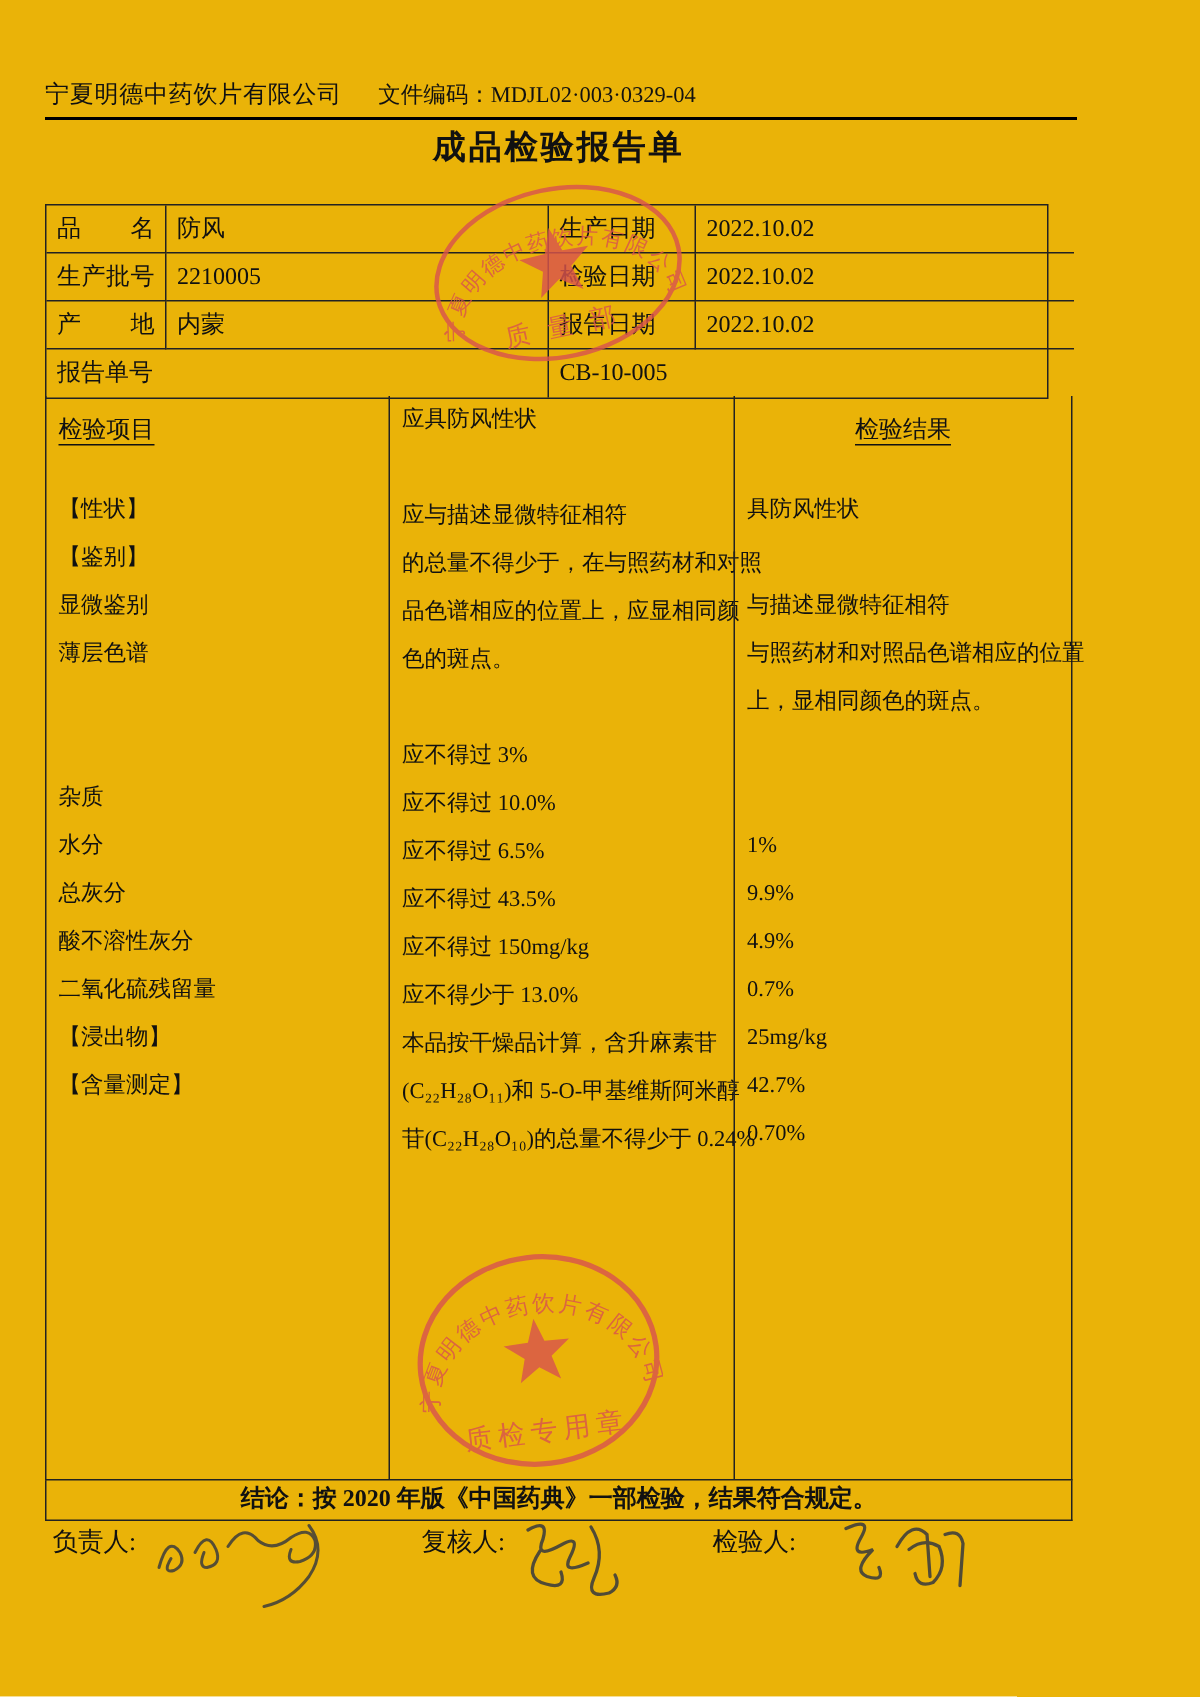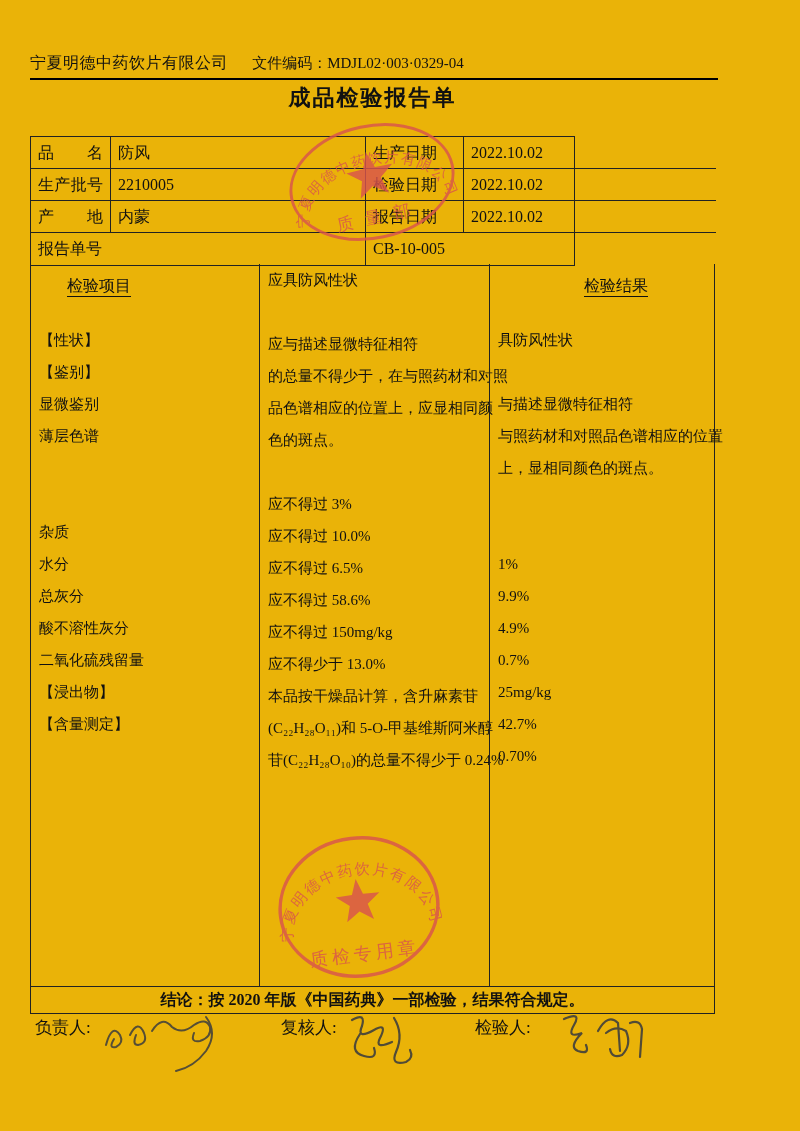--- a/index.html
+++ b/index.html
@@ -9,42 +9,42 @@
     color:#111;overflow:hidden;
   }
   
   .company{position:absolute;left:30px;top:53px;font-size:16px;letter-spacing:.5px;}
   .doccode{position:absolute;left:14px;top:54px;width:688px;text-align:center;font-size:15px;}
   .headrule{position:absolute;left:30px;top:78px;width:688px;border-top:2px solid #000;}
   .title{position:absolute;left:30px;top:83px;width:685px;text-align:center;
          font-size:22px;font-weight:bold;letter-spacing:2px;}
   
   .info-table{
-    position:absolute;left:30px;top:136px;width:545px;
+    position:absolute;left:30px;top:136px;width:669px;
     display:grid;grid-template-columns:80px 255px 98px 252px;grid-auto-rows:32px;
     border:1px solid #222;box-sizing:border-box;font-size:16px;
   }
   .info-table .cell{border-right:1px solid #222;border-bottom:1px solid #222;
     line-height:31px;padding:0 7px;white-space:nowrap;overflow:hidden;box-sizing:border-box;}
   .info-table .cell.lastcol{border-right:none;}
   .info-table .cell.lastrow{border-bottom:none;}
   .info-table .jlabel{text-align:justify;text-align-last:justify;}
   .info-table .report-label{grid-column:1 / 3;}
   .info-table .report-value{grid-column:3 / 5;}
   
   .insp{
     position:absolute;left:30px;top:264px;width:685px;height:723px;
     border:1px solid #222;border-top:none;box-sizing:border-box;
     display:flex;font-size:15px;
   }
   .insp-col{position:relative;box-sizing:border-box;height:100%;}
   .insp-col.c0{width:230px;}
   .insp-col.c1{width:230px;border-left:1px solid #222;}
   .insp-col.c2{width:225px;border-left:1px solid #222;}
-  .col-head{height:60px;padding-top:12px;box-sizing:border-box;font-size:16px;margin-left:28px;}
+  .col-head{height:60px;padding-top:12px;box-sizing:border-box;font-size:16px;}
   .col-head.left{padding-left:8px;text-align:left;}
   .col-head.center{text-align:center;}
   .col-head span{text-decoration:underline;text-underline-offset:5px;}
   .line{height:32px;line-height:32px;padding-left:8px;white-space:nowrap;}
   
   .conclusion{
     position:absolute;left:30px;top:987px;width:685px;height:27px;
     border:1px solid #222;border-top:none;box-sizing:border-box;
     text-align:center;line-height:26px;font-size:16px;font-weight:bold;
   }
@@ -113,21 +113,21 @@
           <div class="line">应具防风性状</div>
           <div class="line"></div>
           <div class="line">应与描述显微特征相符</div>
           <div class="line">的总量不得少于，在与照药材和对照</div>
           <div class="line">品色谱相应的位置上，应显相同颜</div>
           <div class="line">色的斑点。</div>
           <div class="line"></div>
           <div class="line">应不得过 3%</div>
           <div class="line">应不得过 10.0%</div>
           <div class="line">应不得过 6.5%</div>
-          <div class="line">应不得过 58.6%</div>
+          <div class="line">应不得过 43.5%</div>
           <div class="line">应不得过 150mg/kg</div>
           <div class="line">应不得少于 13.0%</div>
           <div class="line">本品按干燥品计算，含升麻素苷</div>
           <div class="line">(C₂₂H₂₈O₁₁)和 5-O-甲基维斯阿米醇</div>
           <div class="line">苷(C₂₂H₂₈O₁₀)的总量不得少于 0.24%</div>
         </div>
     </div>
     <div class="insp-col c2">
       <div class="col-head center"><span>检验结果</span></div>
       <div class="lines">

